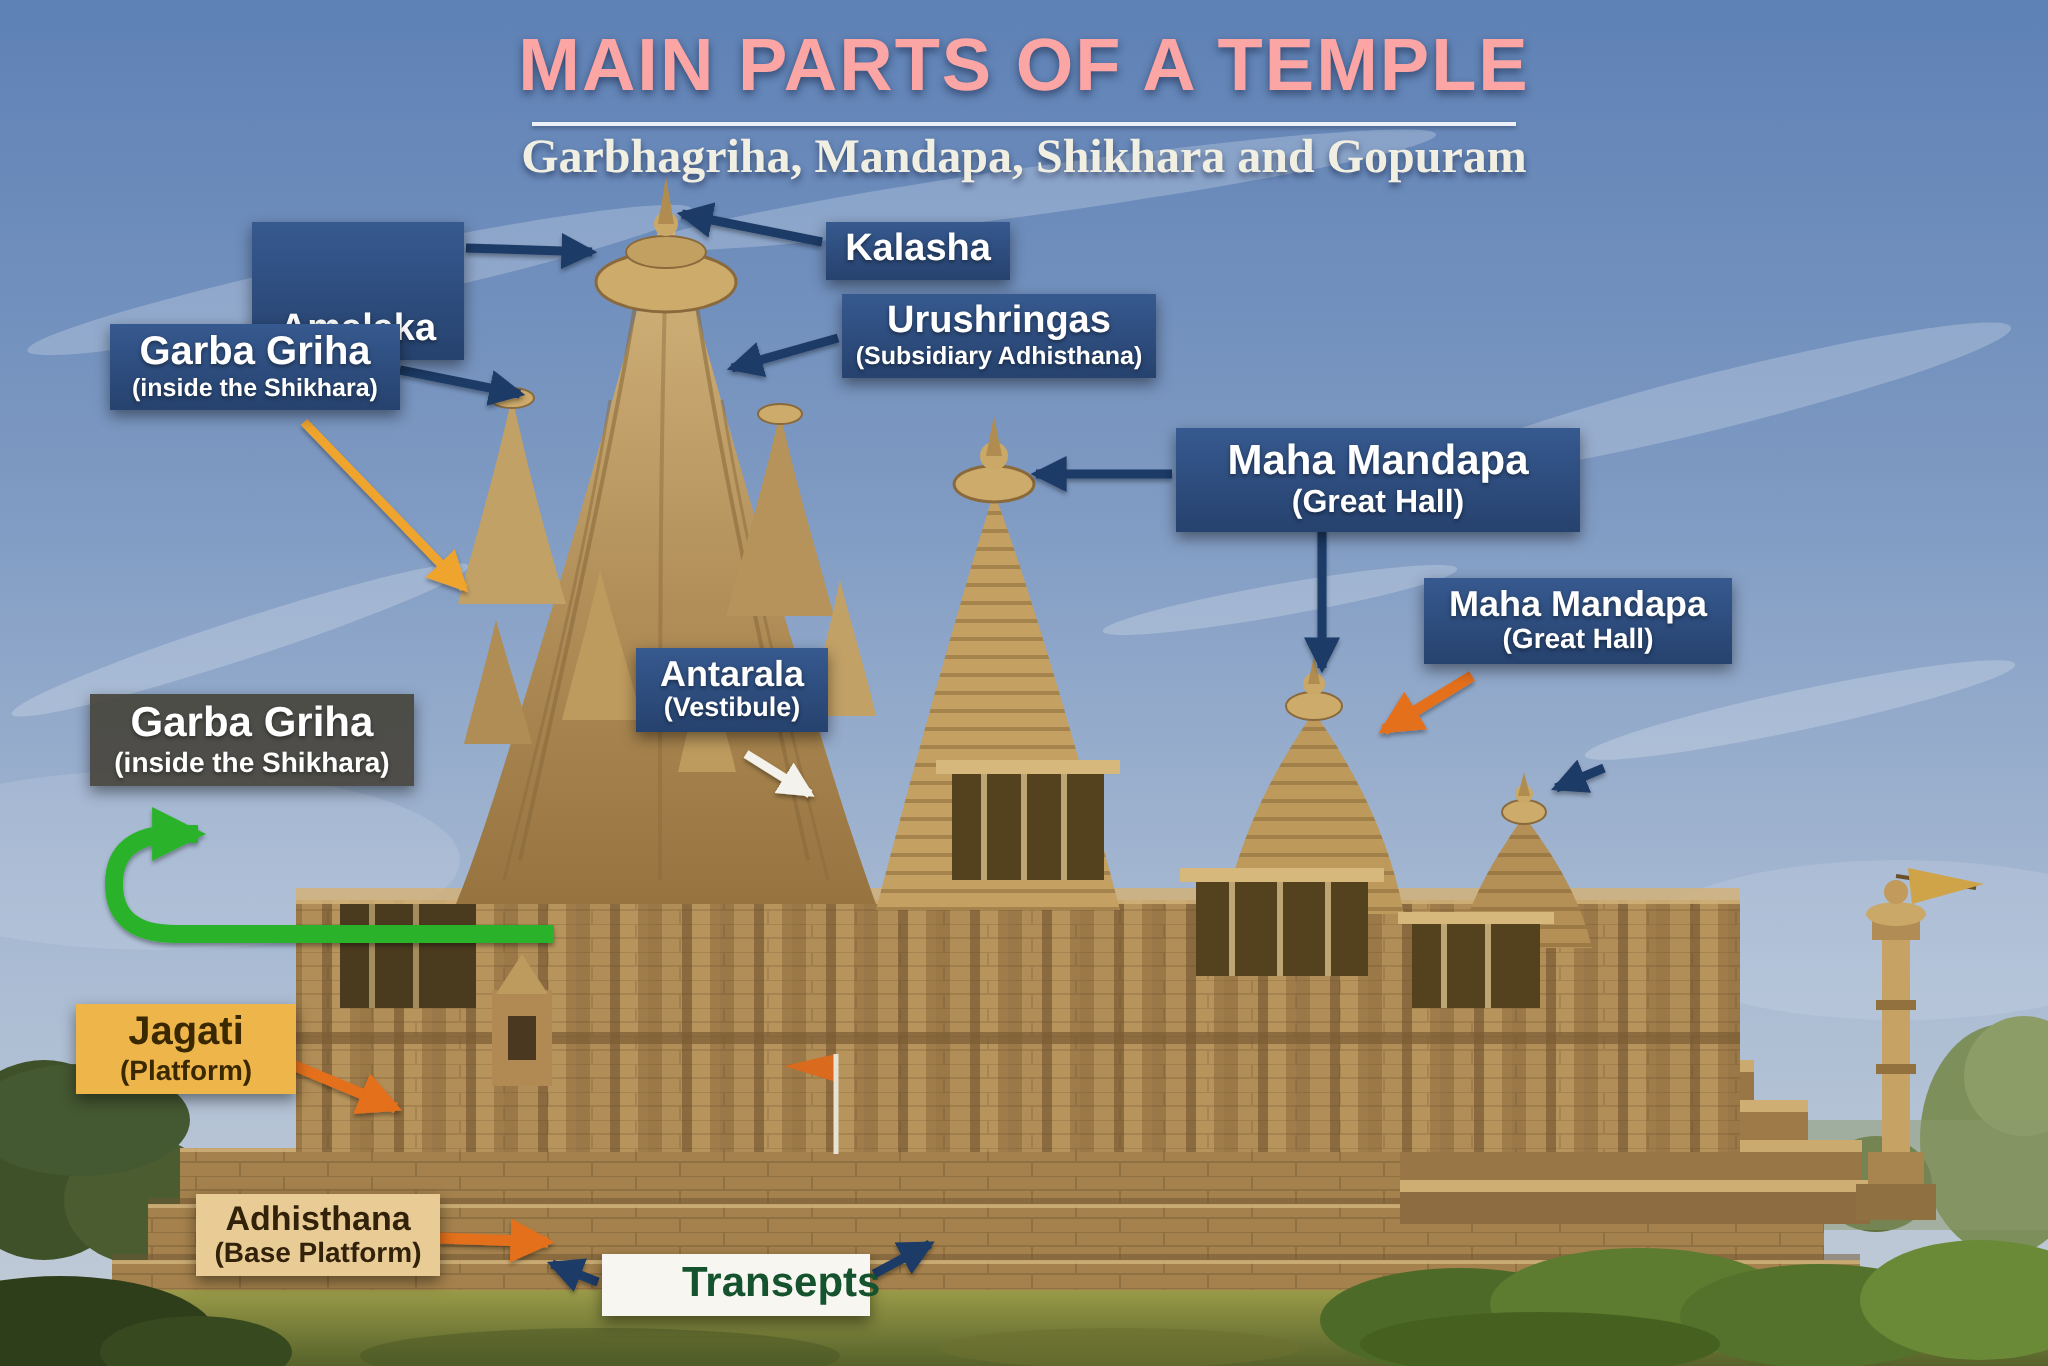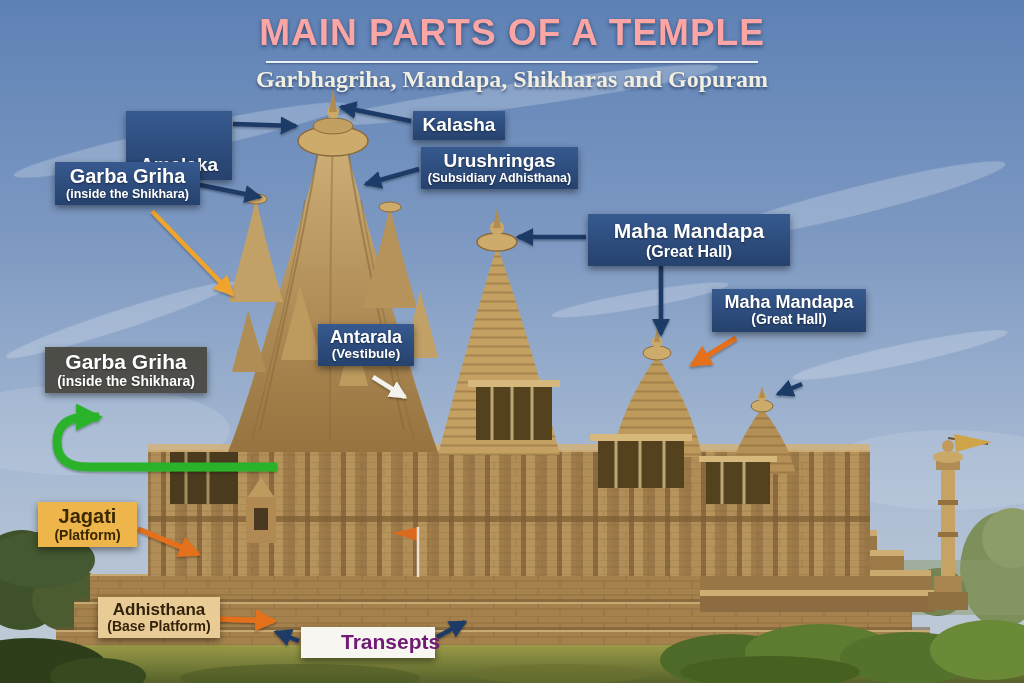--- a/index.html
+++ b/index.html
@@ -17,21 +17,21 @@
   .subtitle{font-family:"Liberation Serif",serif;font-size:24px;font-weight:bold;
             color:#f1eee2;text-shadow:0 2px 3px rgba(15,25,55,.55);}
 
   
   .lbl{position:absolute;box-sizing:border-box;text-align:center;line-height:1.08;
        padding:4px 6px;box-shadow:0 3px 7px rgba(0,0,0,.45);z-index:6;white-space:nowrap;}
   .navy{background:linear-gradient(#36598f,#26426e);color:#fff;text-shadow:0 1px 2px rgba(0,0,0,.45);}
   .gray{background:rgba(72,70,62,.93);color:#fff;text-shadow:0 1px 2px rgba(0,0,0,.45);}
   .amber{background:#eeb54a;color:#3a2800;}
   .tan{background:#e9cb96;color:#33220a;}
-  .white{background:#f7f6f0;color:#701a75;padding-left:40px;}
+  .white{background:#f7f6f0;color:#14532d;padding-left:40px;}
   .lbl .l1,.lbl .l2{display:block;font-weight:bold;}
 </style>
 </head>
 <body>
 
 <div class="stage">
 
   <svg class="bg" width="1024" height="683" viewBox="0 0 1024 683">
     <defs>
       <linearGradient id="sky" x1="0" y1="0" x2="0" y2="1">
@@ -235,21 +235,21 @@
       <path d="M138,529 L198,554" stroke="#e4701e" stroke-width="5.5" marker-end="url(#m-orange)"></path>
       <path d="M220,619 L274,621" stroke="#e4701e" stroke-width="5.5" marker-end="url(#m-orange)"></path>
       <path d="M299,641 L276,632" stroke="#1d3a66" stroke-width="4.5" marker-end="url(#m-navy)"></path>
       <path d="M437,637 L465,622" stroke="#1d3a66" stroke-width="4.5" marker-end="url(#m-navy)"></path>
     </g>
   </svg>
 
   <div class="header">
     <div class="title">MAIN PARTS OF A TEMPLE</div>
     <div class="rule"></div>
-    <div class="subtitle">Garbhagriha, Mandapa, Shikharas and Gopuram</div>
+    <div class="subtitle">Garbhagriha, Mandapa, Shikhara and Gopuram</div>
   </div>
 
   <div class="lbl navy" style="left:126px;top:111px;width:106px;">
     <span class="l1" style="font-size:19px;margin-top:40px;">Amalaka</span>
   </div>
 
   <div class="lbl navy" style="left:413px;top:111px;width:92px;">
     <span class="l1" style="font-size:19px;">Kalasha</span>
   </div>
 
@@ -277,21 +277,21 @@
     <span class="l1" style="font-size:18px;text-align:center;">Antarala</span>
     <span class="l2" style="font-size:13.5px;">(Vestibule)</span>
   </div>
 
 
   <div class="lbl gray" style="left:45px;top:347px;width:162px;">
     <span class="l1" style="font-size:21px;">Garba Griha</span>
     <span class="l2" style="font-size:14px;">(inside the Shikhara)</span>
   </div>
 
-  <div class="lbl amber" style="left:38px;top:502px;width:99px;">
+  <div class="lbl amber" style="left:38px;top:502px;width:110px;">
     <span class="l1" style="font-size:20px;">Jagati</span>
     <span class="l2" style="font-size:14px;">(Platform)</span>
   </div>
 
   <div class="lbl tan" style="left:98px;top:597px;width:122px;">
     <span class="l1" style="font-size:17px;">Adhisthana</span>
     <span class="l2" style="font-size:14px;">(Base Platform)</span>
   </div>
 
   <div class="lbl white" style="left:301px;top:627px;width:134px;">

